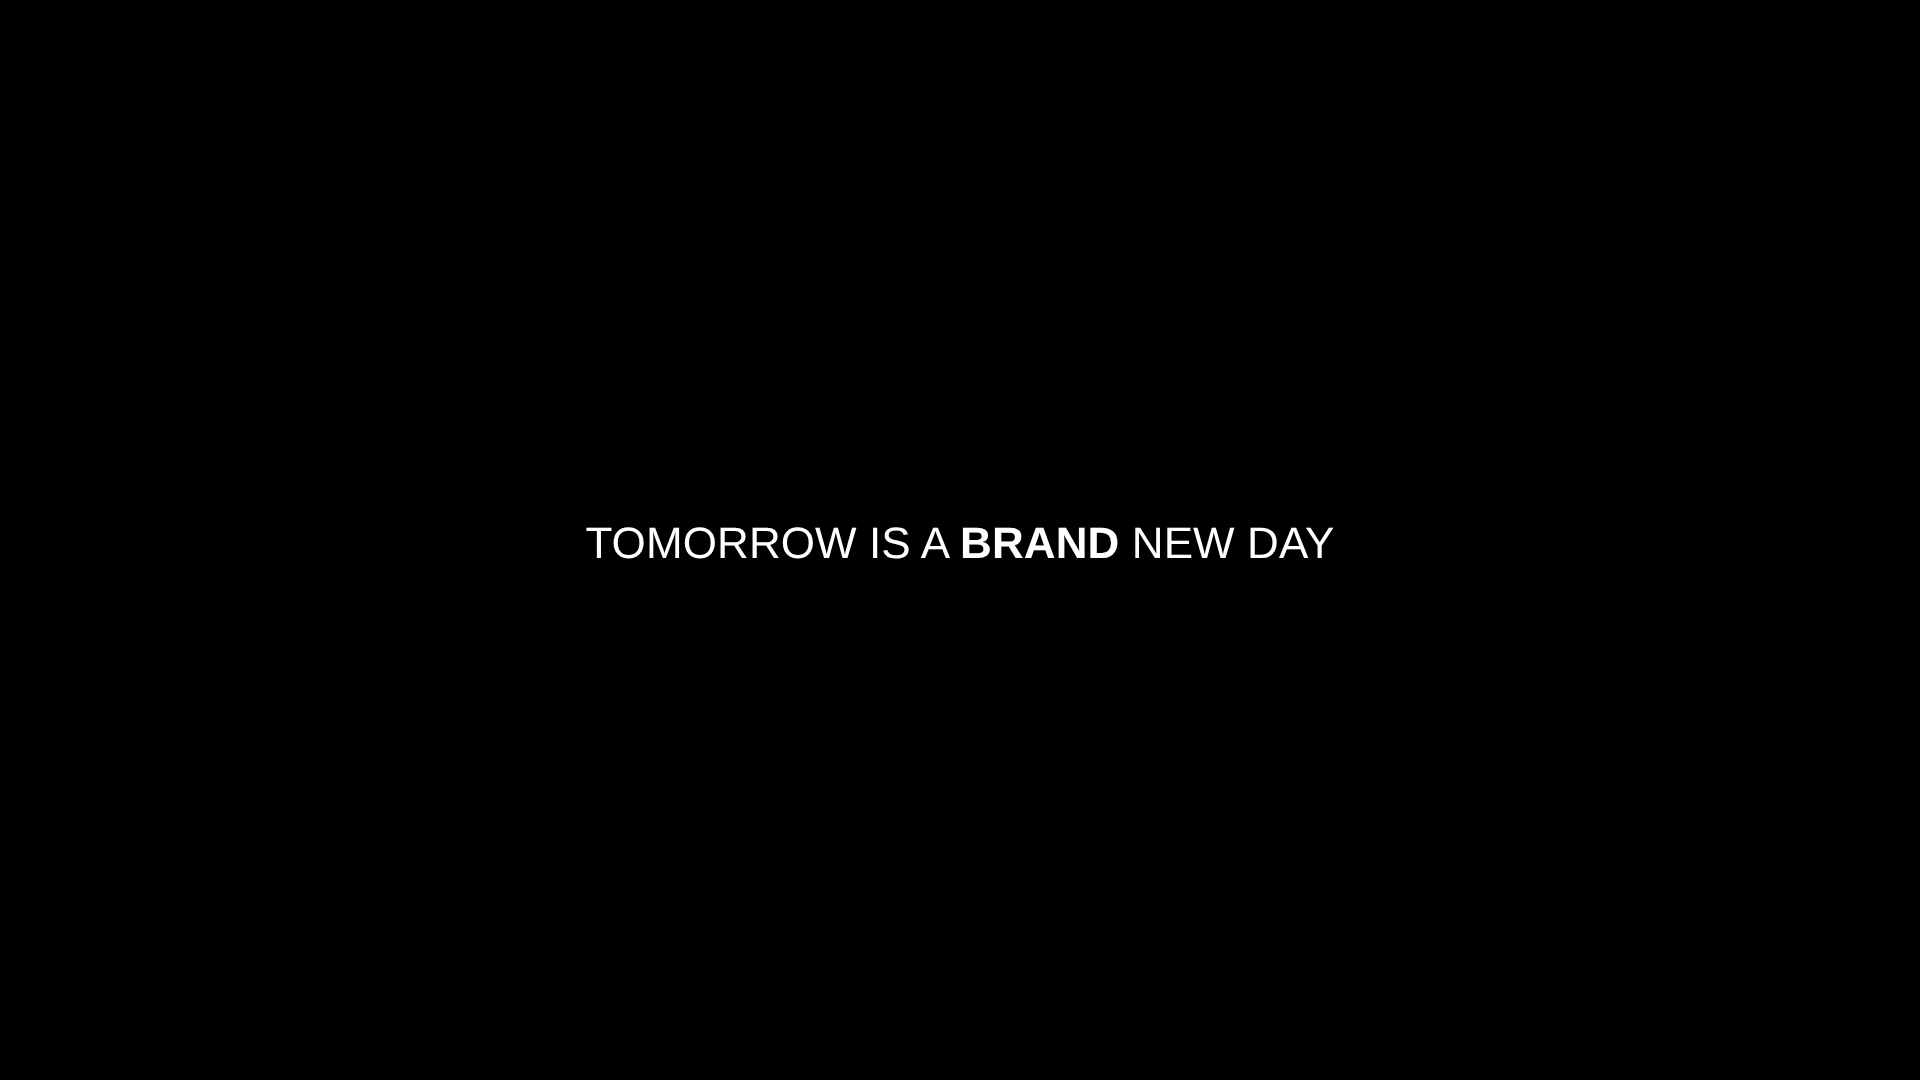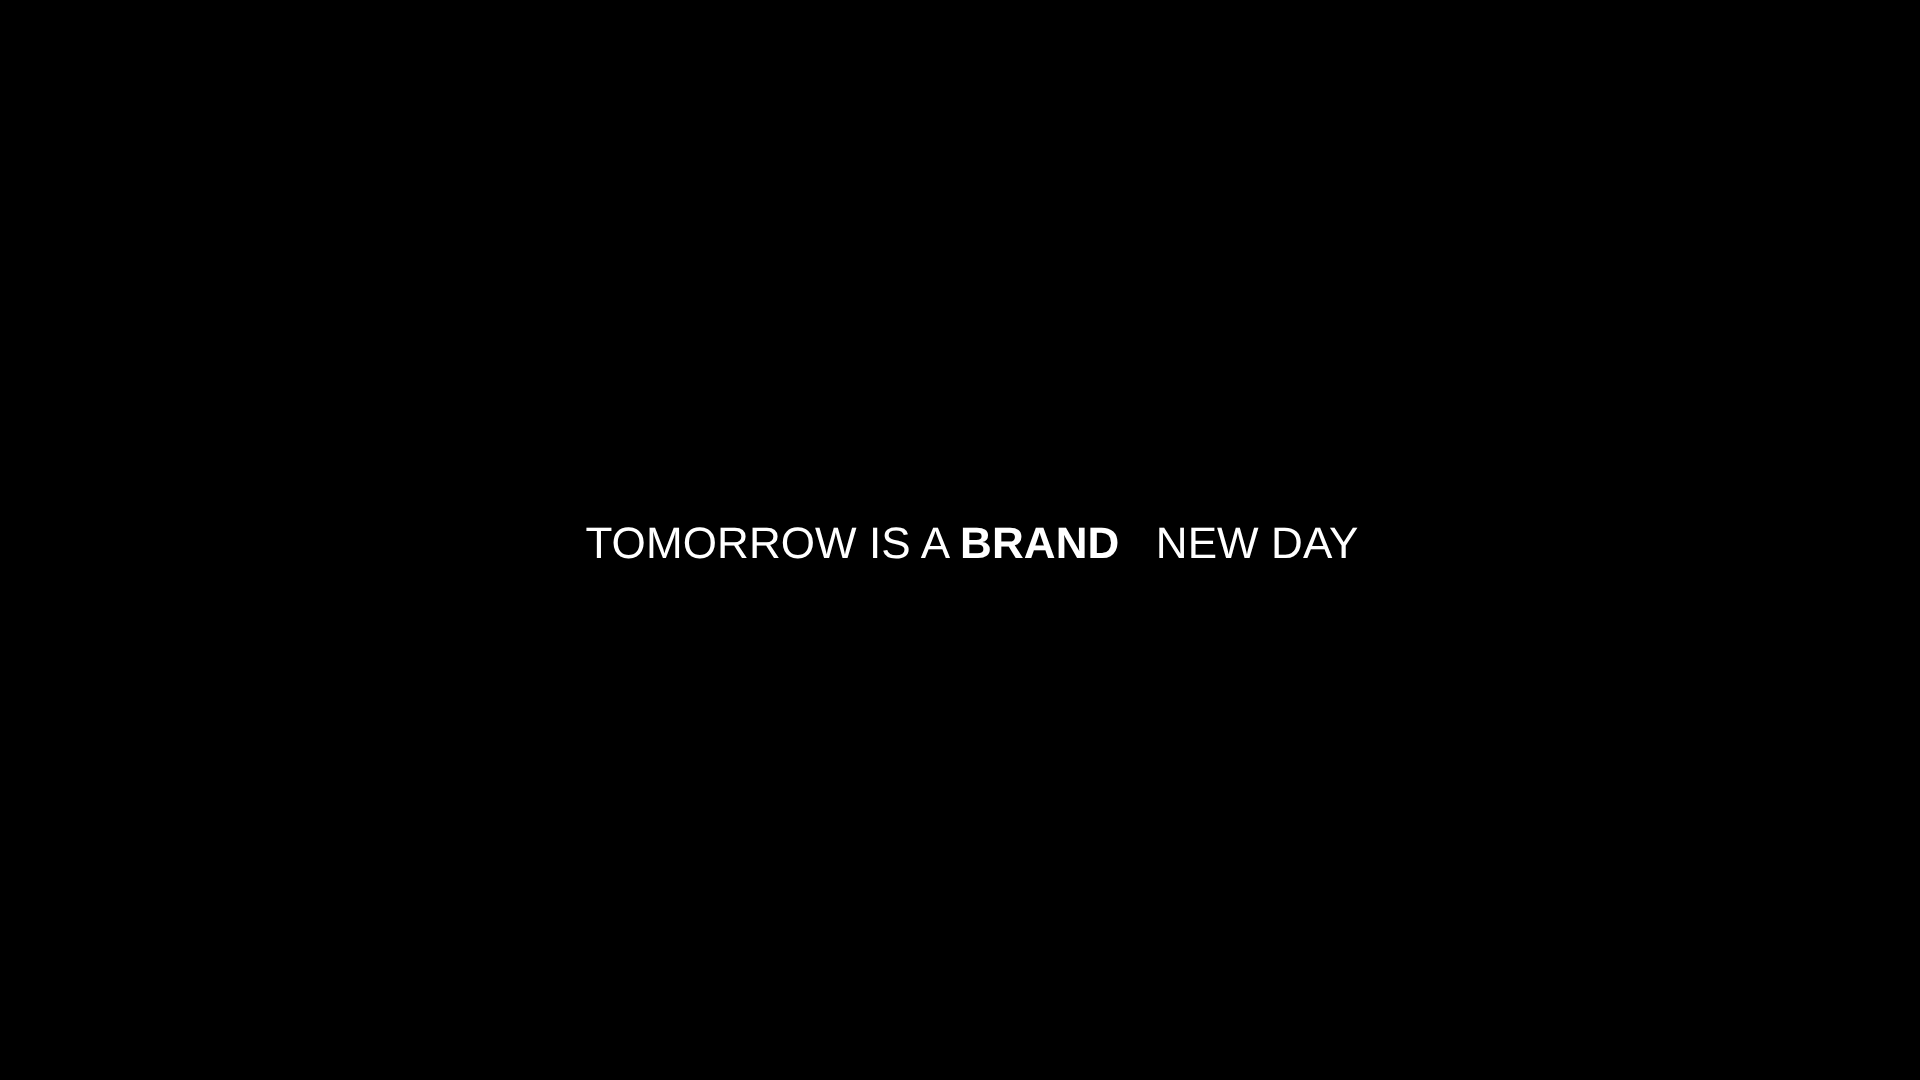--- a/index.html
+++ b/index.html
@@ -48,21 +48,20 @@
     line-height: 1;
     letter-spacing: 0.1px;
     white-space: nowrap;
     text-align: center;
     margin: 0;
     text-rendering: geometricPrecision;
   }
 
   .quote-line .word {
     font-weight: 400;
-    margin-left: 24px;
   }
 
   .quote-line .word-emphasis {
     font-weight: 700;
   }
 
   
   .watermark {
     position: absolute;
     right: 56px;

